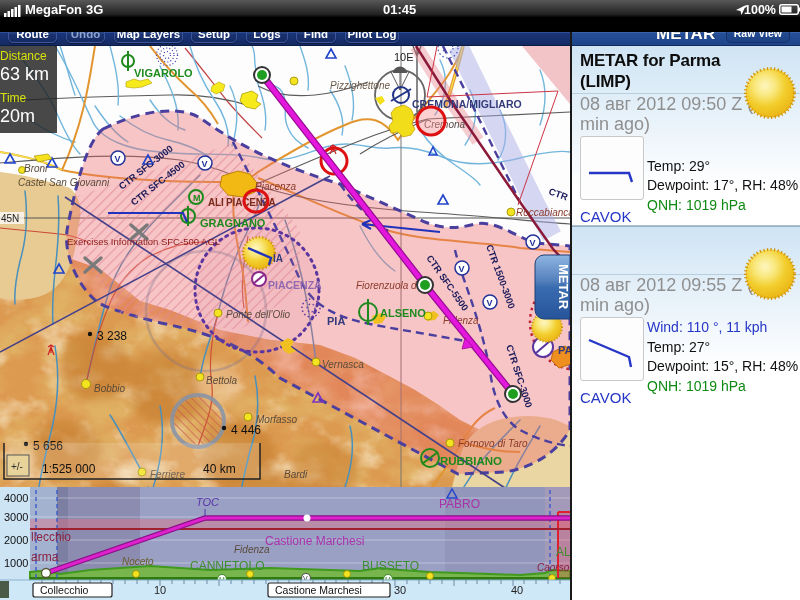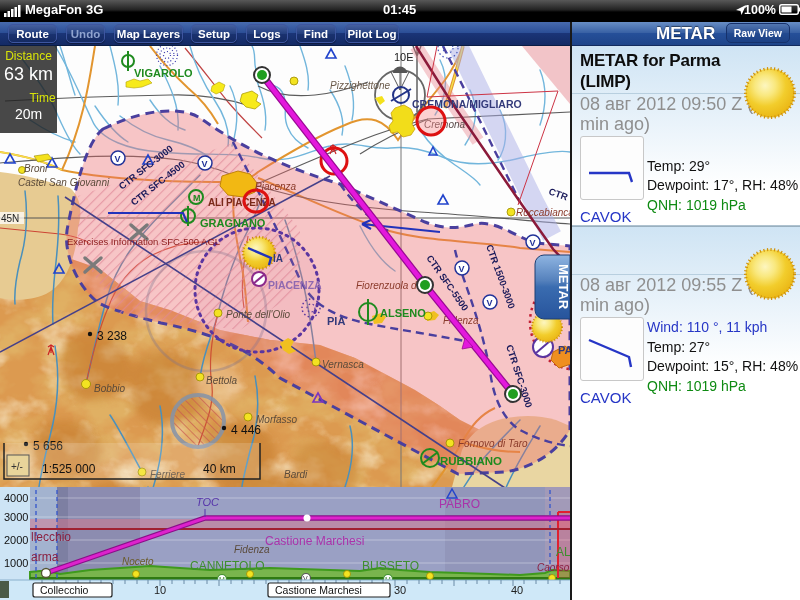--- a/index.html
+++ b/index.html
@@ -1,18 +1,18 @@
 <!DOCTYPE html>
 <html><head>
 <meta charset="utf-8">
 <style>
 html,body{margin:0;padding:0;}
 body{font-family:"Liberation Sans",sans-serif;}
 #stage{position:relative;width:800px;height:600px;overflow:hidden;background:#fff;}
-#statusbar{position:absolute;left:0;top:0;width:800px;height:22px;background:linear-gradient(#585858,#222 45%,#000 55%,#000);color:#fff;font-size:13px;font-weight:bold;}
+#statusbar{position:absolute;left:0;top:0;width:800px;height:32px;background:linear-gradient(#585858,#222 45%,#000 55%,#000);color:#fff;font-size:13px;font-weight:bold;}
 #toolbar{position:absolute;left:0;top:20px;width:570px;height:26px;background:linear-gradient(#4d70b2,#2c4f97 50%,#1b3578 51%,#142a64);border-bottom:1px solid #0a1c44;box-sizing:border-box;}
 .tbtn{position:absolute;top:4px;height:19px;line-height:19px;text-align:center;color:#fff;font-size:11.5px;font-weight:bold;background:linear-gradient(#45609f,#25407f 50%,#1a3270 51%,#152a62);border:1px solid #3e56a0;border-radius:5px;box-sizing:border-box;box-shadow:0 1px 1px rgba(0,0,0,.4);}
 #panel{position:absolute;left:570px;top:20px;width:230px;height:580px;background:#fff;border-left:2px solid #1a1a1a;box-sizing:border-box;}
 #phead{position:absolute;left:0;top:0;width:100%;height:26px;background:linear-gradient(#7096cb,#3a62a5 50%,#26509a 51%,#1e4489);border-bottom:1px solid #122b5e;box-sizing:border-box;}
 #phead .t{position:absolute;left:84px;top:4px;color:#fff;font-size:17px;font-weight:bold;text-shadow:0 -1px 1px rgba(0,0,0,.5);}
 #rawview{position:absolute;right:10px;top:3px;height:20px;line-height:18px;padding:0 7px;color:#fff;font-size:10.5px;font-weight:bold;background:linear-gradient(#5276b0,#2d5295 50%,#224a90 51%,#1c4084);border:1px solid #16316b;border-radius:5px;box-sizing:border-box;}
 .card{position:absolute;left:0;width:100%;height:180px;}
 .card .ttl{position:absolute;left:8px;top:4px;font-size:17px;font-weight:bold;color:#0d0d0d;line-height:21px;letter-spacing:-0.2px;}
 .card .date{position:absolute;left:8px;top:48px;font-size:18px;color:#8f8f8f;line-height:20px;}
 .card .wbox{position:absolute;left:8px;top:90px;width:62px;height:62px;background:#fdfdfd;border:1px solid #c8c8c8;border-radius:3px;}
@@ -582,25 +582,25 @@
 <span class="g">QNH: 1019 hPa</span>
 </div>
 <div class="cavok">CAVOK</div>
 </div>
 <div id="phead">
         <span class="t">METAR</span>
         <span id="rawview">Raw View</span>
       </div>
 </div>
 
-<div style="position:absolute;left:0;top:46px;width:57px;height:87px;background:rgba(32,32,32,0.82);color:#fff;text-align:center;">
+<div style="position:absolute;left:0;top:46px;width:57px;height:87px;background:rgba(32,32,32,0.82);color:#fff;text-align:left;">
 <div style="font-size:12px;color:#d8e408;margin-top:3px;">Distance</div>
 <div style="font-size:18px;margin-top:1px;">63 km</div>
-<div style="font-size:12px;color:#d8e408;margin-top:6px;padding-left:28px;">Time</div>
-<div style="font-size:14px;margin-top:1px;">20m</div>
+<div style="font-size:12px;color:#d8e408;margin-top:6px;">Time</div>
+<div style="font-size:18px;margin-top:1px;">20m</div>
 </div>
 
 <div id="toolbar">
 <div class="tbtn" style="left:8px;width:49px;">Route</div>
 <div class="tbtn" style="left:66px;width:39px;color:#8fa3cf;">Undo</div>
 <div class="tbtn" style="left:114px;width:69px;">Map Layers</div>
 <div class="tbtn" style="left:191px;width:46px;">Setup</div>
 <div class="tbtn" style="left:246px;width:42px;text-align:center;">Logs</div>
 <div class="tbtn" style="left:296px;width:40px;">Find</div>
 <div class="tbtn" style="left:345px;width:54px;">Pilot Log</div>

